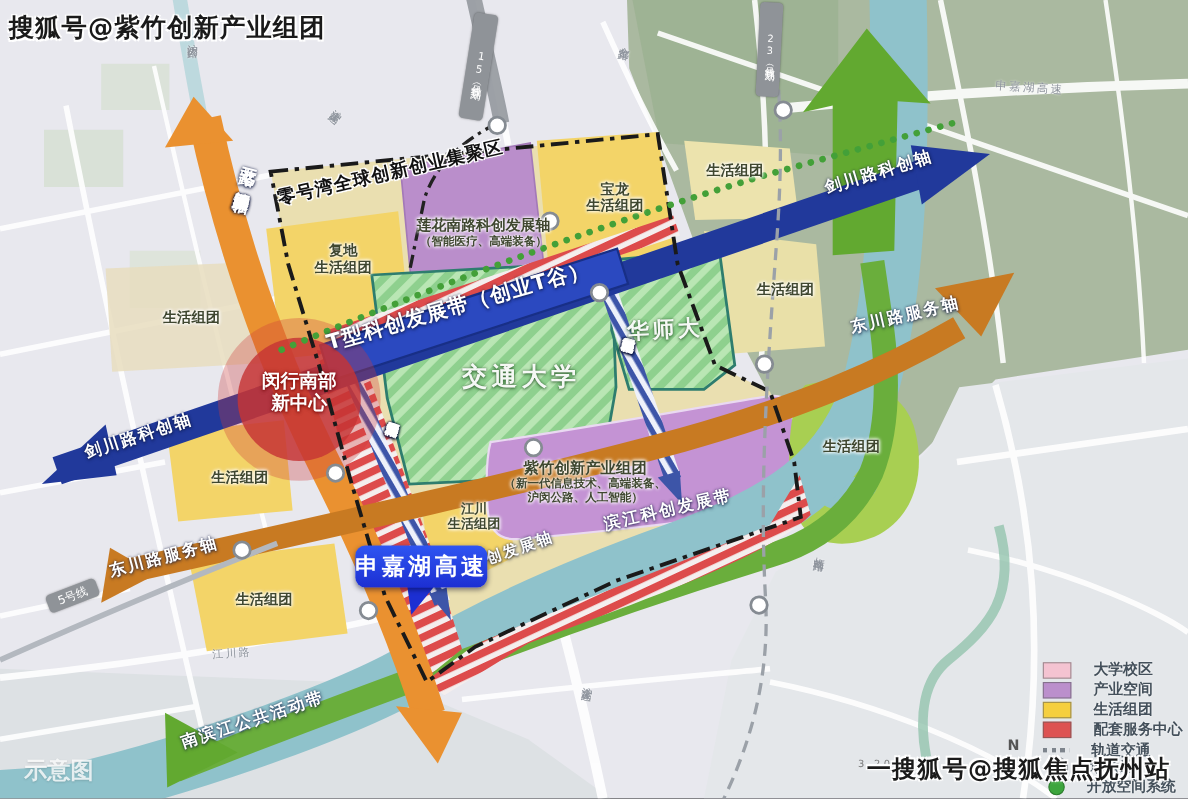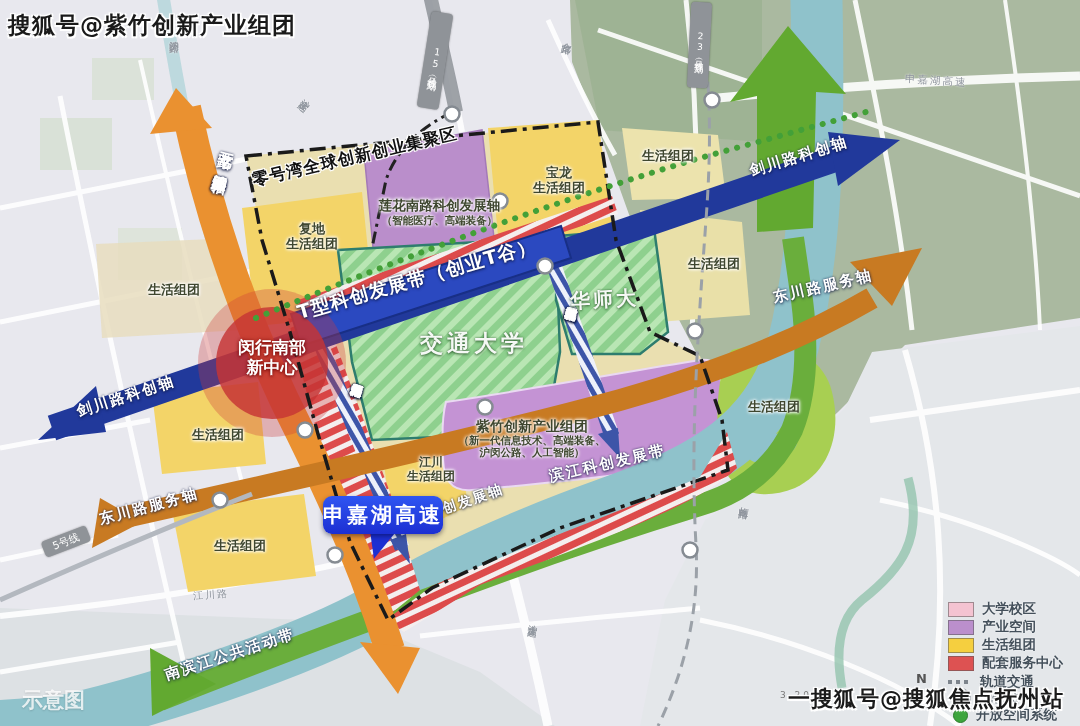--- a/index.html
+++ b/index.html
@@ -24,21 +24,21 @@
   .marker-label{color:#fff;font-weight:bold;text-align:center;
         text-shadow:0 1px 3px rgba(110,0,0,.95),0 0 4px rgba(110,0,0,.6);}
   .proj-box{position:absolute;left:323px;top:496px;width:120px;height:38px;
         background:linear-gradient(180deg,#2f55f2,#1c2fd2);border-radius:9px;
         display:flex;align-items:center;justify-content:center;
         color:#fff;font-size:21px;font-weight:bold;letter-spacing:3px;
         box-shadow:0 2px 5px rgba(0,0,30,.45);}
   .proj-tail{position:absolute;left:372px;top:531px;width:0;height:0;
         border-top:26px solid #1c2fd2;border-right:28px solid transparent;
         transform:rotate(-8deg);}
-  .legend-row{position:absolute;display:flex;align-items:center;gap:8px;}
+  .legend-row{position:absolute;display:flex;align-items:center;gap:20px;}
   .legend-row .sw{width:24px;height:13px;border:1px solid rgba(90,90,90,.55);}
   .legend-row .txt{font-size:13.5px;font-weight:bold;color:#44505b;
         text-shadow:0 0 2px #fff;white-space:nowrap;}
   .sw-pink{background:#f4c3d1;} .sw-purple{background:#bb8fcc;}
   .sw-yellow{background:#f5cf3f;} .sw-red{background:#dd5252;}
   .sw-dots{border:none !important;height:4px !important;
         background:repeating-linear-gradient(90deg,#7d848c 0 4px,transparent 4px 8px);}
   .sw-circle{width:16px !important;height:16px !important;border-radius:50%;
         background:#fff;border:2.5px solid #858b92 !important;margin-left:3px;}
   .sw-dot{width:13px !important;height:13px !important;border-radius:50%;

